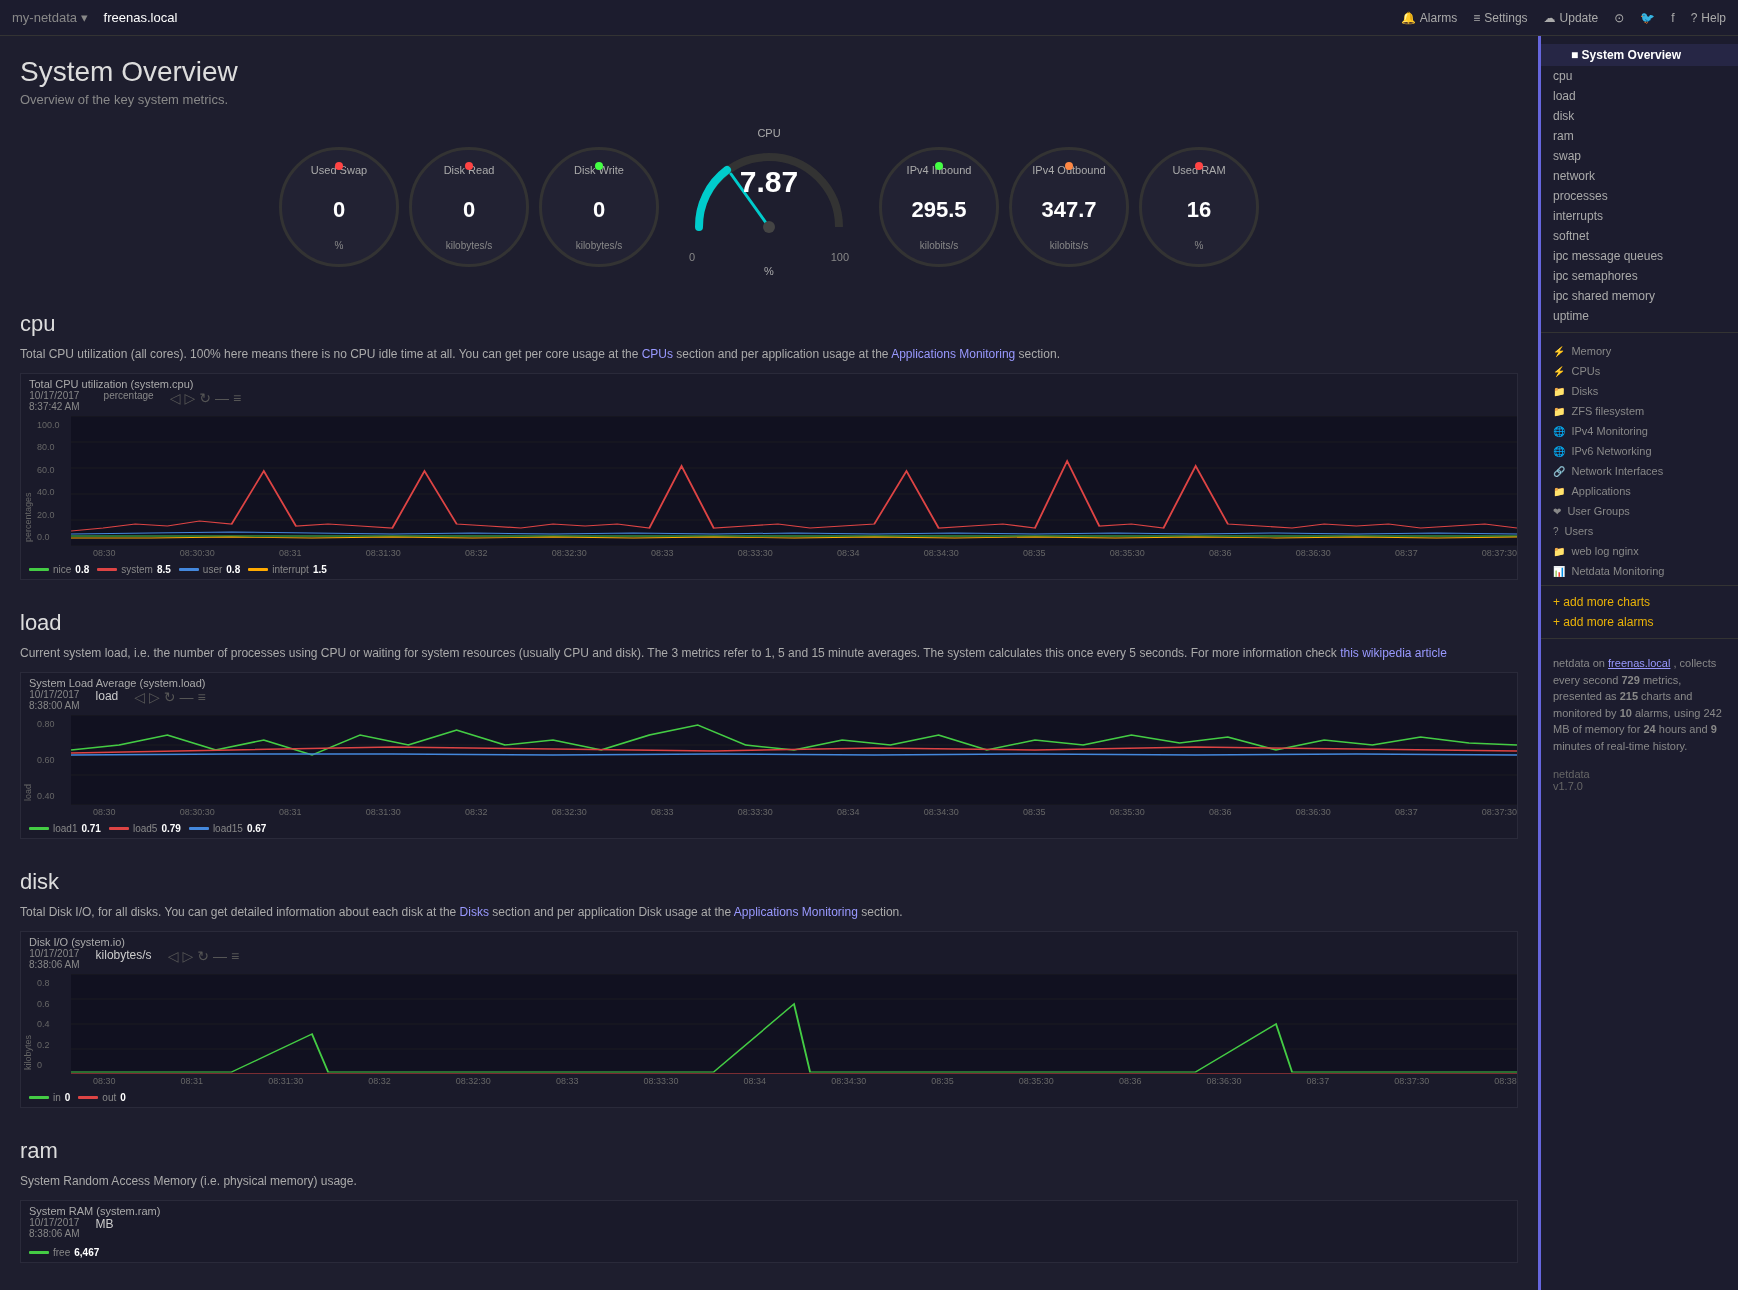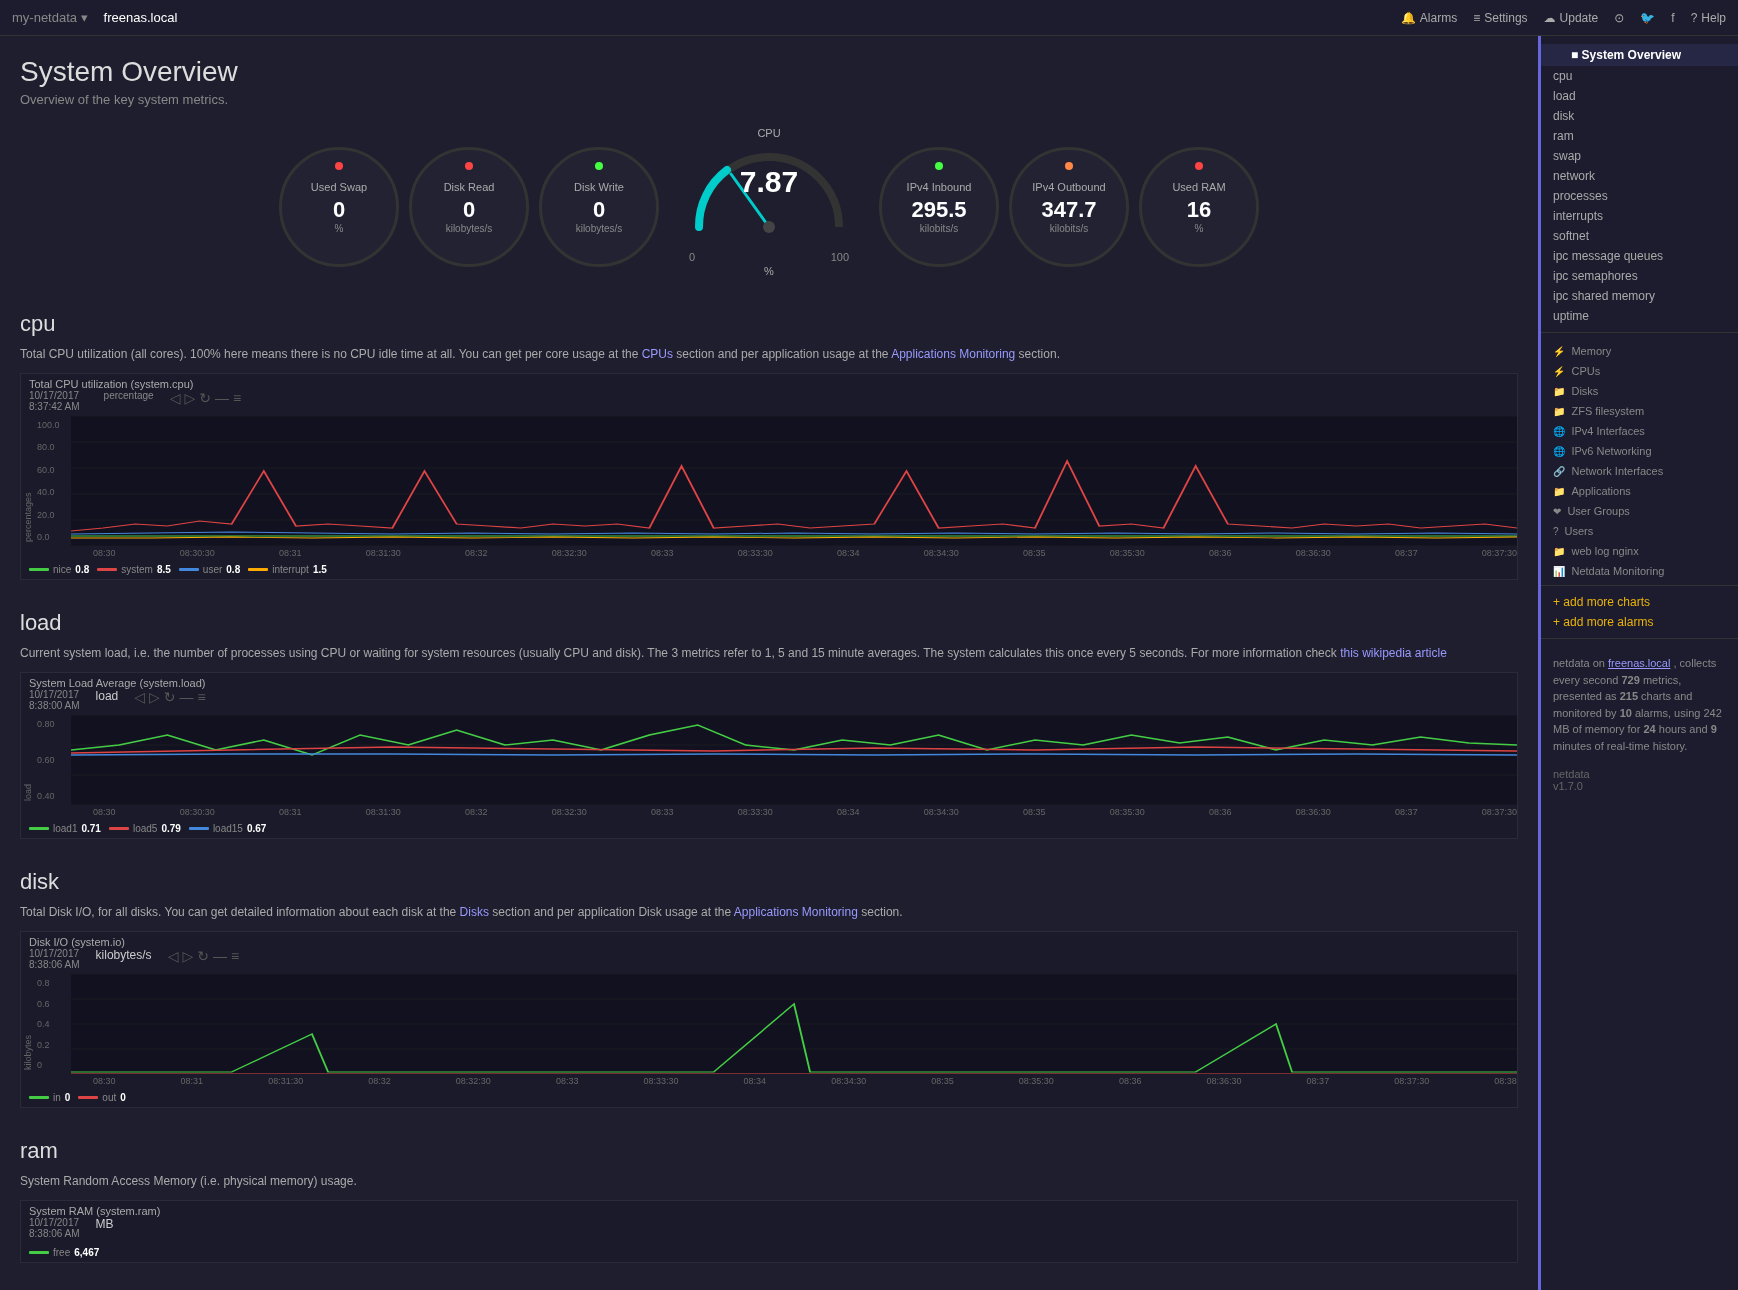--- a/index.html
+++ b/index.html
@@ -85,20 +85,21 @@
     .gauge-circle {
       width: 120px; height: 120px;
       border-radius: 50%;
       border: 3px solid #333;
       background: #222233;
       display: flex;
       flex-direction: column;
       align-items: center;
       justify-content: center;
       position: relative;
+      gap: 17px;
     }
     .gauge-dot {
       width: 8px; height: 8px; border-radius: 50%;
       position: absolute; top: 12px; left: 50%; transform: translateX(-50%);
     }
     .gauge-label { font-size: 11px; color: #aaa; margin-bottom: 4px; }
     .gauge-value { font-size: 22px; color: #fff; font-weight: bold; }
     .gauge-unit { font-size: 10px; color: #888; }
 
     
@@ -130,21 +131,21 @@
       position: relative;
     }
     .chart-header {
       display: flex;
       justify-content: space-between;
       align-items: flex-start;
       padding: 0 8px 4px 8px;
       flex-direction: column;
     }
     .chart-title { font-size: 11px; color: #aaa; }
-    .chart-timestamp { font-size: 10px; color: #888; text-align: left; }
+    .chart-timestamp { font-size: 10px; color: #888; text-align: center; }
     .chart-area {
       position: relative;
       height: 120px;
       background: #111120;
       overflow: hidden;
     }
     .chart-footer {
       display: flex;
       align-items: center;
       padding: 4px 8px;
@@ -608,21 +609,21 @@
     <div class="sidebar-section">
       <span class="icon">📁</span>
       <span>Disks</span>
     </div>
     <div class="sidebar-section">
       <span class="icon">📁</span>
       <span>ZFS filesystem</span>
     </div>
     <div class="sidebar-section">
       <span class="icon">🌐</span>
-      <span>IPv4 Interfaces</span>
+      <span>IPv4 Monitoring</span>
     </div>
     <div class="sidebar-section">
       <span class="icon">🌐</span>
       <span>IPv6 Networking</span>
     </div>
     <div class="sidebar-section">
       <span class="icon">🔗</span>
       <span>Network Interfaces</span>
     </div>
     <div class="sidebar-section">

